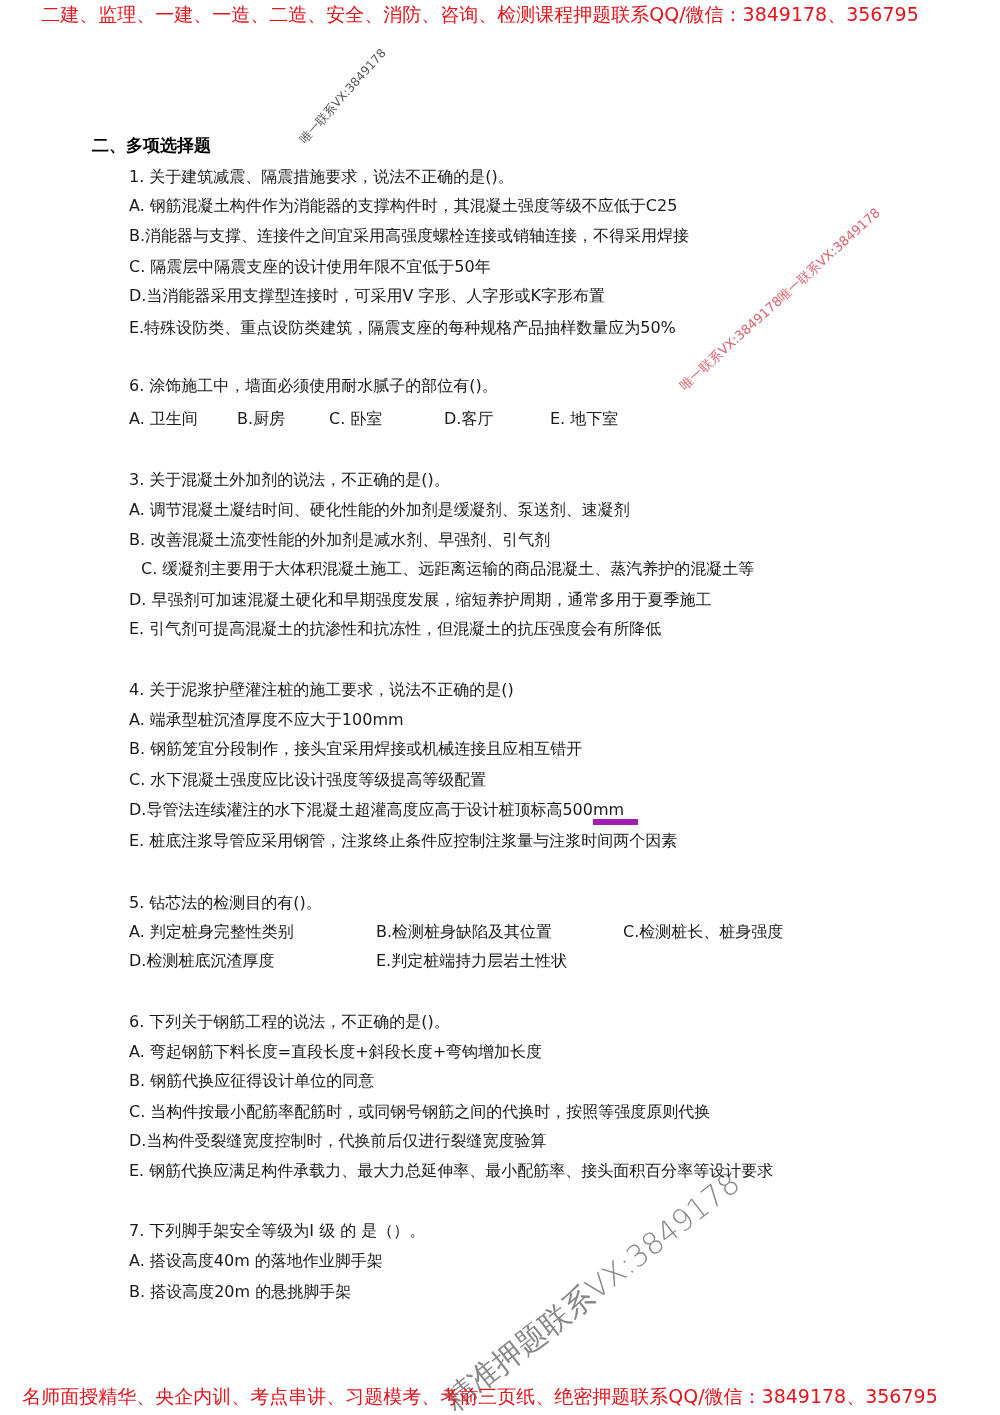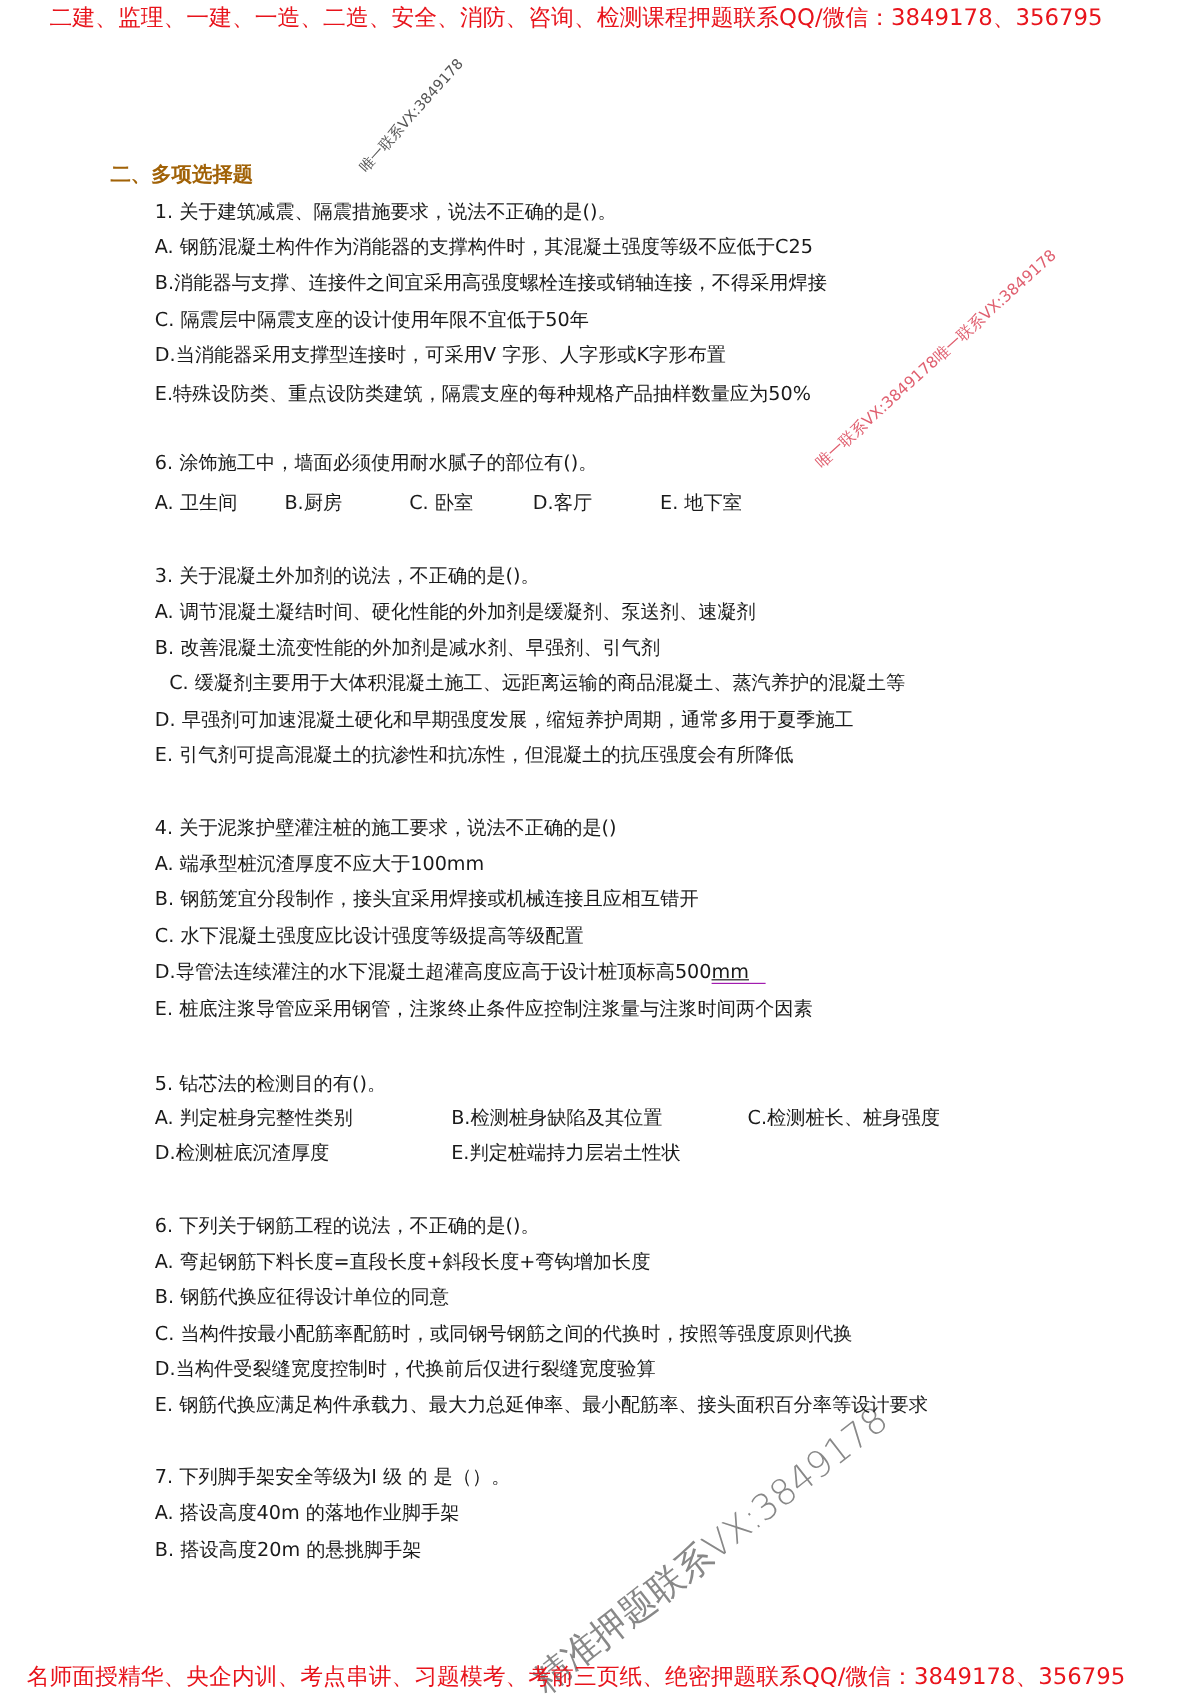--- a/index.html
+++ b/index.html
@@ -9,28 +9,28 @@
     color: #1a1a1a;
   }
   .banner {
     position: absolute; left: 0; width: 960px; text-align: center;
     color: #e8141c; font-size: 19px; letter-spacing: 0px; white-space: nowrap;
   }
   .banner.top { top: 2px; }
   .banner.bottom { top: 1384px; }
   .section-title {
     position: absolute; left: 92px; top: 134px;
-    font-size: 17px; font-weight: bold; color: #a16207;
+    font-size: 17px; font-weight: bold; color: #000000;
   }
   .line {
     position: absolute; left: 129px; font-size: 16px; white-space: nowrap; color: #1a1a1a;
   }
   .opt-row { position: absolute; left: 129px; font-size: 16px; white-space: nowrap; }
   .opt-row span { position: absolute; top: 0; white-space: nowrap; }
-  .underline { border-bottom: 1px solid #a21caf; padding-right: 14px; text-decoration: underline; }
+  .underline { border-bottom: 6px solid #a21caf; padding-right: 14px; }
   .wm {
     position: absolute; white-space: nowrap; transform-origin: 0 0;
     pointer-events: none;
   }
   .wm.gray { color: #555; }
   .wm.red { color: #e06070; }
   .wm.big { color: #888; font-size: 30px; font-weight: 300; }
 </style>
 </head>
 <body>
@@ -50,21 +50,21 @@
   <div class="line" style="top:257px;">C. 隔震层中隔震支座的设计使用年限不宜低于50年</div>
   <div class="line" style="top:286px;">D.当消能器采用支撑型连接时，可采用V 字形、人字形或K字形布置</div>
   <div class="line" style="top:318px;">E.特殊设防类、重点设防类建筑，隔震支座的每种规格产品抽样数量应为50%</div>
 </div>
 
 <div>
   <div class="line" style="top:376px;">6. 涂饰施工中，墙面必须使用耐水腻子的部位有()。</div>
   <div class="opt-row" style="top:409px;">
     <span style="left:0px;">A. 卫生间</span>
     <span style="left:108px;">B.厨房</span>
-    <span style="left:212px;">C. 卧室</span>
+    <span style="left:200px;">C. 卧室</span>
     <span style="left:315px;">D.客厅</span>
     <span style="left:421px;">E. 地下室</span>
   </div>
 </div>
 
 <div>
   <div class="line" style="top:470px;">3. 关于混凝土外加剂的说法，不正确的是()。</div>
   <div class="line" style="top:500px;">A. 调节混凝土凝结时间、硬化性能的外加剂是缓凝剂、泵送剂、速凝剂</div>
   <div class="line" style="top:530px;">B. 改善混凝土流变性能的外加剂是减水剂、早强剂、引气剂</div>
   <div class="line" style="top:559px;margin-left:12px;">C. 缓凝剂主要用于大体积混凝土施工、远距离运输的商品混凝土、蒸汽养护的混凝土等</div>

